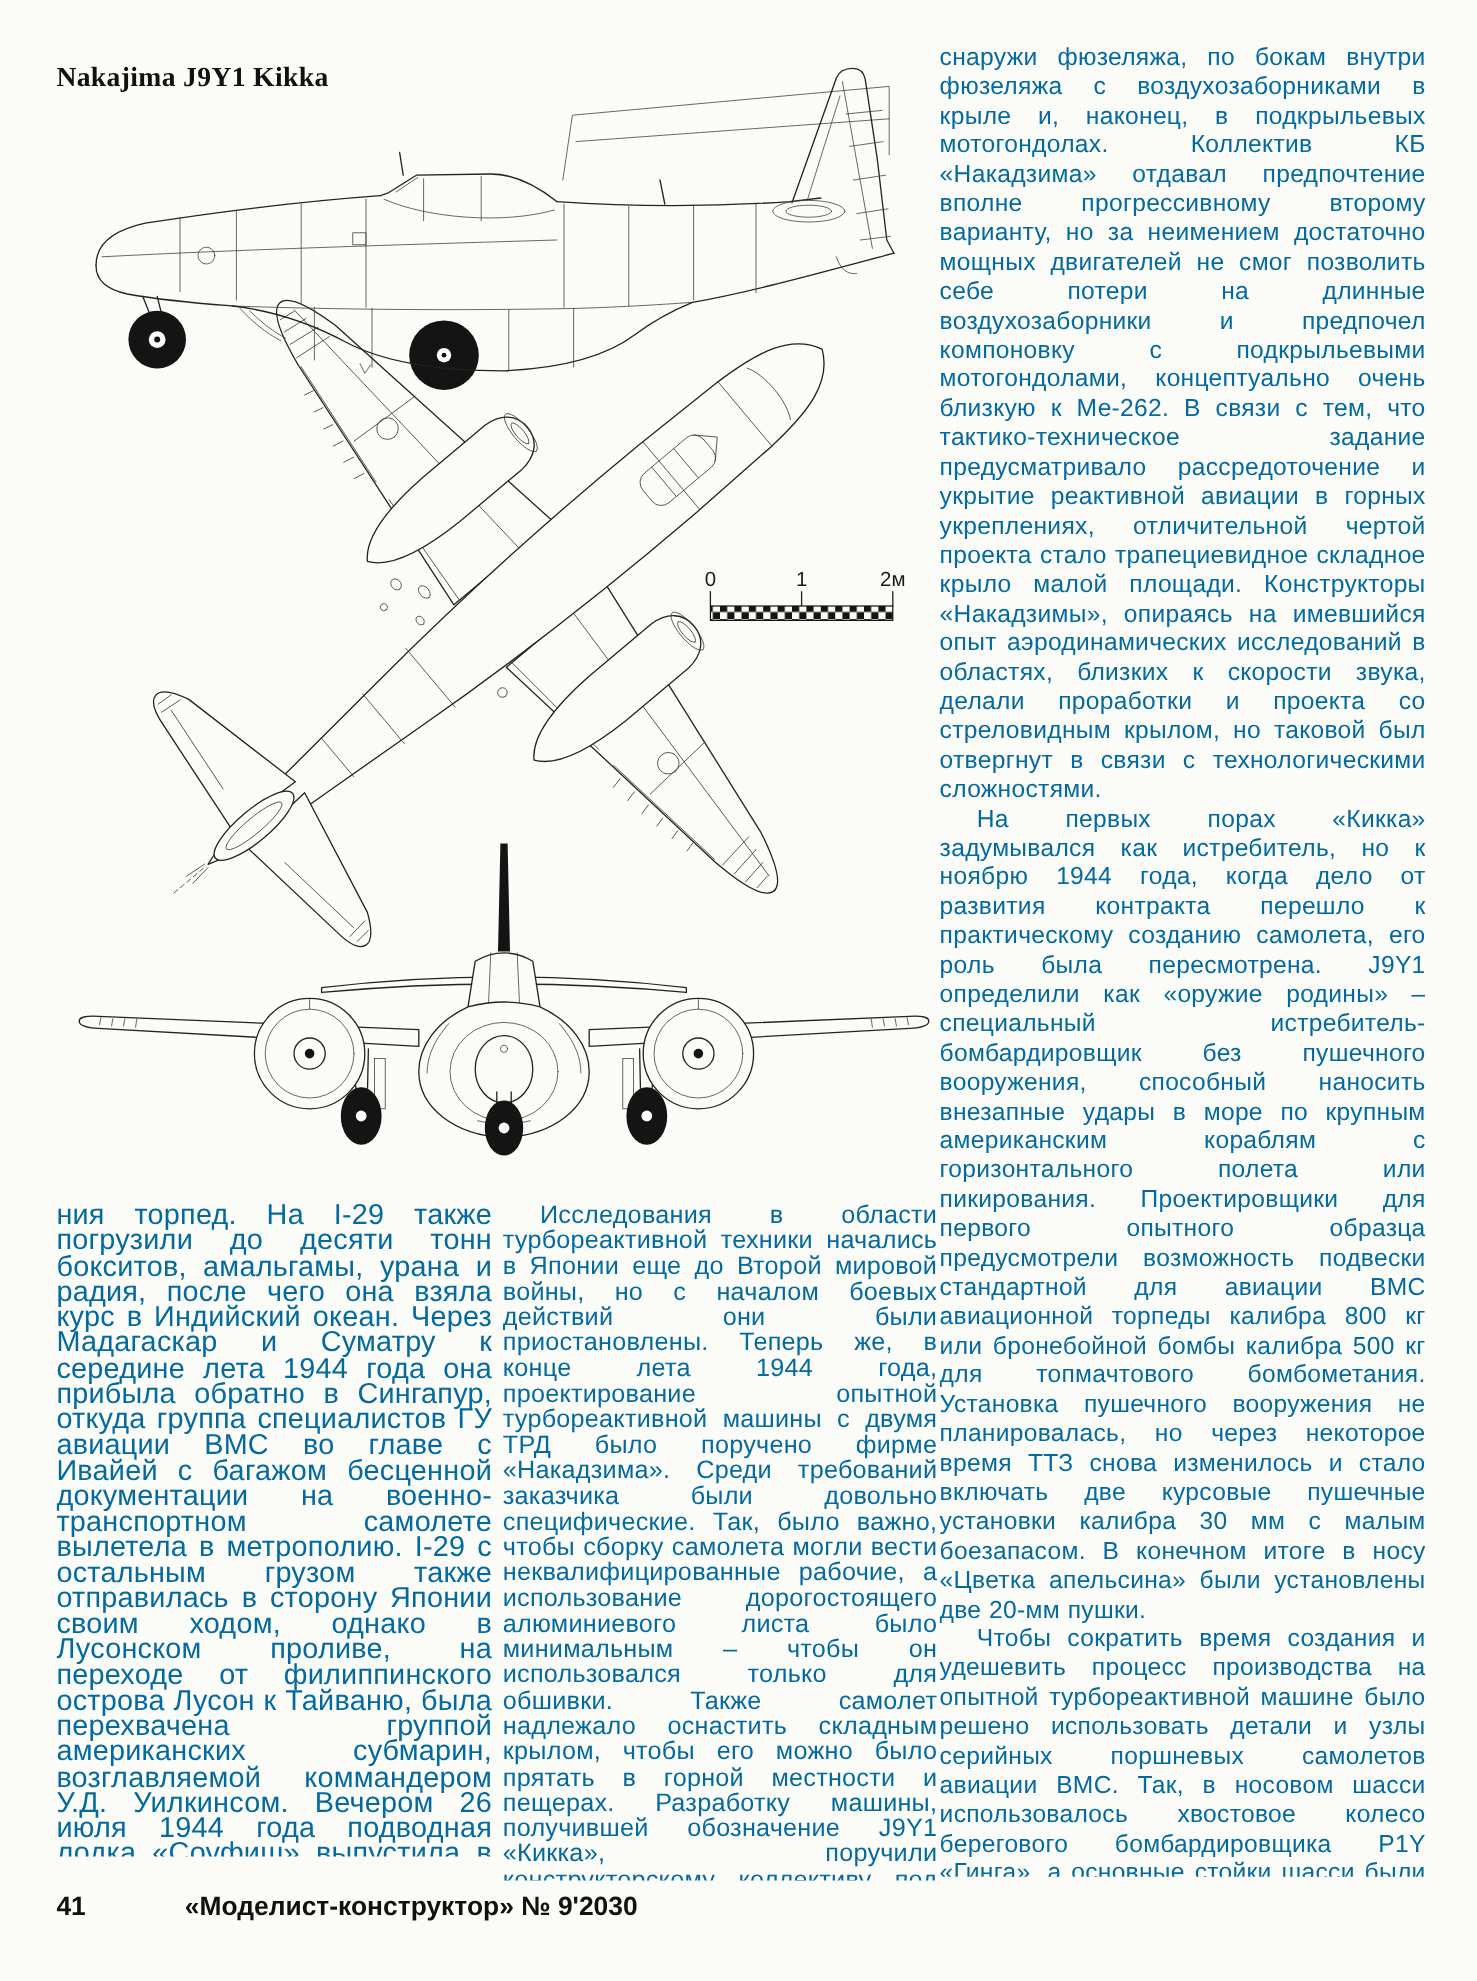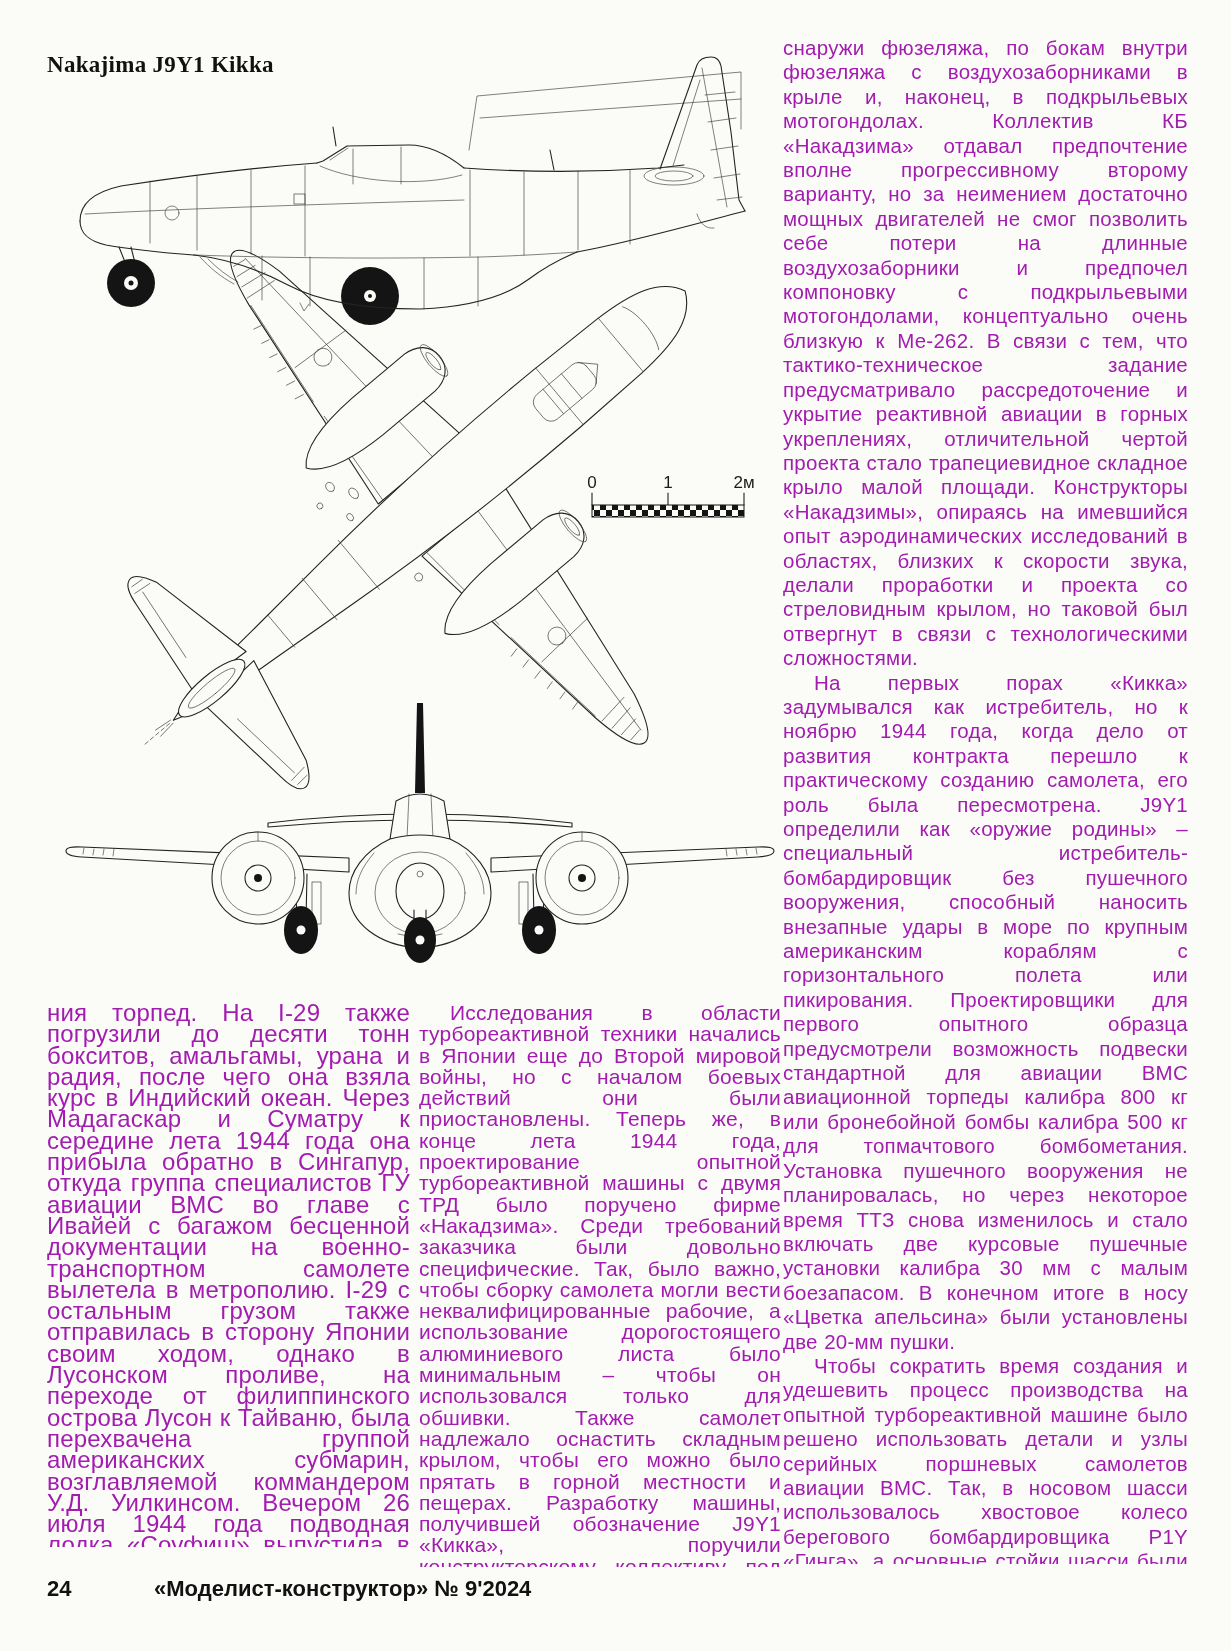--- a/index.html
+++ b/index.html
@@ -9,21 +9,21 @@
     font-family:"Liberation Sans",sans-serif;
     overflow:hidden;
   }
   .page-title{
     position:absolute;left:47px;top:52px;
     font-family:"Liberation Serif",serif;
     font-weight:bold;font-size:23px;letter-spacing:.3px;color:#111;
   }
   .col{
     position:absolute;text-align:justify;overflow:hidden;
-    hyphens:auto;-webkit-hyphens:auto;word-spacing:.5px;color:#a21caf;
+    hyphens:auto;-webkit-hyphens:auto;word-spacing:.5px;color:#0369a1;
   }
   .col p{margin:0;}
   .col p.indent{text-indent:31px;}
   #col-right{left:783px;top:36px;width:405px;height:1528px;
     font-size:20.5px;line-height:24.4px;letter-spacing:.25px;}
   #col-left{left:47px;top:1002px;width:363px;height:545px;
     font-size:24px;line-height:21.3px;letter-spacing:.2px;}
   #col-mid{left:419px;top:1002px;width:362px;height:565px;
     font-size:21px;line-height:21.3px;letter-spacing:.2px;}
   .footer-item{position:absolute;top:1576px;font-weight:bold;font-size:22px;color:#111;}
@@ -214,14 +214,14 @@
 
 <div class="col" id="col-left">
   <p>ния торпед. На I-29 также погрузили до десяти тонн бокситов, амальгамы, урана и радия, после чего она взяла курс в Индийский океан. Через Мадагаскар и Суматру к середине лета 1944 года она прибыла обратно в Сингапур, откуда группа специалистов ГУ авиации ВМС во главе с Ивайей с багажом бесценной документации на военно-транспортном самолете вылетела в метрополию. I-29 с остальным грузом также отправилась в сторону Японии своим ходом, однако в Лусонском проливе, на переходе от филиппинского острова Лусон к Тайваню, была перехвачена группой американских субмарин, возглавляемой коммандером У.Д. Уилкинсом. Вечером 26 июля 1944 года подводная лодка «Соуфиш» выпустила в I-29 четыре торпеды, три из которых попали в цель. Огромная японская субмарина затонула, спасся всего лишь один человек. При ее гибели были утрачены рабочие узлы и образец ТРД, столь необходимый для разработки конструкции жаропрочной турбины.</p>
 </div>
 
 <div class="col" id="col-mid">
   <p class="indent">Исследования в области турбореактивной техники начались в Японии еще до Второй мировой войны, но с началом боевых действий они были приостановлены. Теперь же, в конце лета 1944 года, проектирование опытной турбореактивной машины с двумя ТРД было поручено фирме «Накадзима». Среди требований заказчика были довольно специфические. Так, было важно, чтобы сборку самолета могли вести неквалифицированные рабочие, а использование дорогостоящего алюминиевого листа было минимальным – чтобы он использовался только для обшивки. Также самолет надлежало оснастить складным крылом, чтобы его можно было прятать в горной местности и пещерах. Разработку машины, получившей обозначение J9Y1 «Кикка», поручили конструкторскому коллективу под руководством Кацуо Охно и Кеничи Мацумуры.</p>
   <p class="indent">Первоначально японские конструкторы рассматривали три варианта компоновки ТРД: разнесенные вертикально</p>
 </div>
 
-<div class="footer-item" id="page-num">24</div>
-<div class="footer-item" id="magazine">«Моделист-конструктор» № 9'2024</div>
+<div class="footer-item" id="page-num">41</div>
+<div class="footer-item" id="magazine">«Моделист-конструктор» № 9'2030</div>
 
 </body></html>

